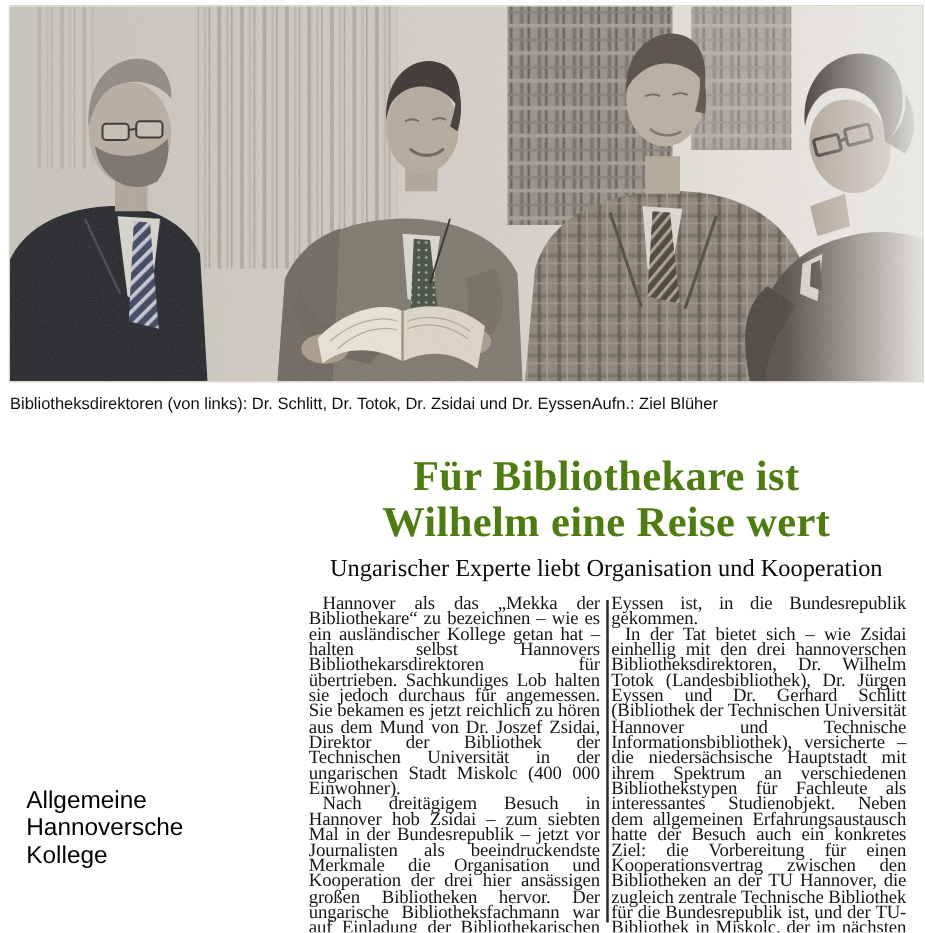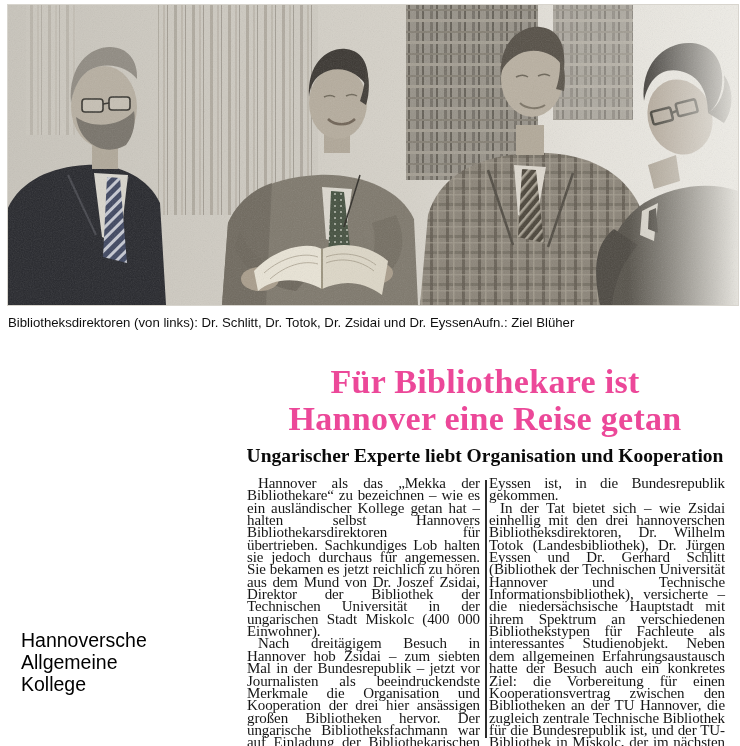--- a/index.html
+++ b/index.html
@@ -12,26 +12,26 @@
     outline:1px solid #d8d5ce;
   }
   .photo svg { display:block; width:100%; height:100%; }
   .caption-row {
     position:absolute; left:8px; top:315px; width:729px;
     display:flex; justify-content:flex-start; align-items:baseline;
     font-family:"Liberation Sans", sans-serif; font-size:13.2px; color:#101010;
   }
   .headline {
     position:absolute; left:230px; top:363px; width:510px;
-    text-align:center; font-weight:700; color:#ec4899;
+    text-align:center; font-weight:700; color:#4d7c0f;
   }
   .headline .line { font-size:34px; line-height:37px; letter-spacing:0.3px; }
   .subheadline {
     position:absolute; left:230px; top:445px; width:510px;
-    text-align:center; font-weight:700; font-size:19.5px; color:#0a0a0a;
+    text-align:center; font-weight:400; font-size:19.5px; color:#0a0a0a;
   }
   .col {
     position:absolute; top:477px; font-size:15px; line-height:12.35px;
     text-align:justify; letter-spacing:-0.1px; color:#161616;
     -webkit-hyphens:auto; hyphens:auto;
   }
   .col p { margin:0; }
   .col p.indent { text-indent:11px; }
   .col-left  { left:247px; width:233px; }
   .col-right { left:489px; width:236px; }
@@ -186,34 +186,34 @@
     </svg>
   </div>
 
   <div class="caption-row">
     <span>Bibliotheksdirektoren (von links): Dr. Schlitt, Dr. Totok, Dr. Zsidai und Dr. Eyssen</span>
     <span>Aufn.: Ziel Blüher</span>
   </div>
 
   <div class="headline">
     <div class="line">Für Bibliothekare ist</div>
-    <div class="line">Hannover eine Reise getan</div>
+    <div class="line">Wilhelm eine Reise wert</div>
   </div>
   <div class="subheadline">Ungarischer Experte liebt Organisation und Kooperation</div>
 
   <div class="col col-left">
     <p class="indent">Hannover als das „Mekka der Bibliothekare“ zu bezeichnen – wie es ein ausländischer Kollege getan hat – halten selbst Hannovers Bibliothekarsdirektoren für übertrieben. Sachkundiges Lob halten sie jedoch durchaus für angemessen. Sie bekamen es jetzt reichlich zu hören aus dem Mund von Dr. Joszef Zsidai, Direktor der Bibliothek der Technischen Universität in der ungarischen Stadt Miskolc (400 000 Einwohner).</p>
     <p class="indent">Nach dreitägigem Besuch in Hannover hob Zsidai – zum siebten Mal in der Bundesrepublik – jetzt vor Journalisten als beeindruckendste Merkmale die Organisation und Kooperation der drei hier ansässigen großen Bibliotheken hervor. Der ungarische Bibliotheksfachmann war auf Einladung der Bibliothekarischen Auslandsstelle, deren Präsident gerade der hannoversche Stadtbibliotheksdirektor Dr. Jürgen</p>
   </div>
   <div class="divider"></div>
   <div class="col col-right">
     <p>Eyssen ist, in die Bundesrepublik gekommen.</p>
     <p class="indent">In der Tat bietet sich – wie Zsidai einhellig mit den drei hannoverschen Bibliotheksdirektoren, Dr. Wilhelm Totok (Landesbibliothek), Dr. Jürgen Eyssen und Dr. Gerhard Schlitt (Bibliothek der Technischen Universität Hannover und Technische Informationsbibliothek), versicherte – die niedersächsische Hauptstadt mit ihrem Spektrum an verschiedenen Bibliothekstypen für Fachleute als interessantes Studienobjekt. Neben dem allgemeinen Erfahrungsaustausch hatte der Besuch auch ein konkretes Ziel: die Vorbereitung für einen Kooperationsvertrag zwischen den Bibliotheken an der TU Hannover, die zugleich zentrale Technische Bibliothek für die Bundesrepublik ist, und der TU-Bibliothek in Miskolc, der im nächsten Jahr geschlossen werden soll.</p>
     <div class="sig">nb</div>
   </div>
 
   <div class="annotation">
+    <div>Allgemeine</div>
     <div>Hannoversche</div>
-    <div>Allgemeine</div>
     <div>Kollege</div>
   </div>
 
 </div>
 
 </body></html>

